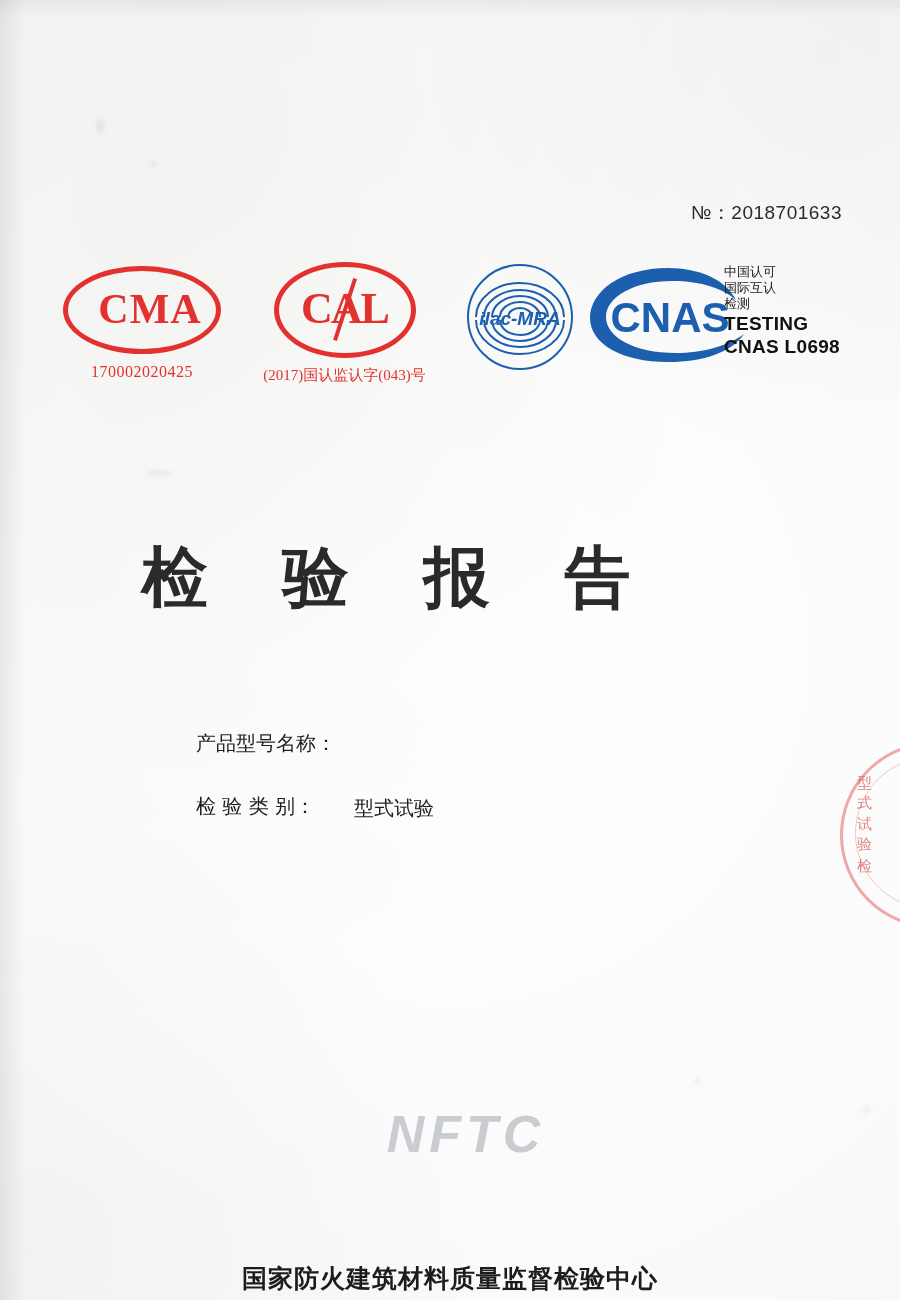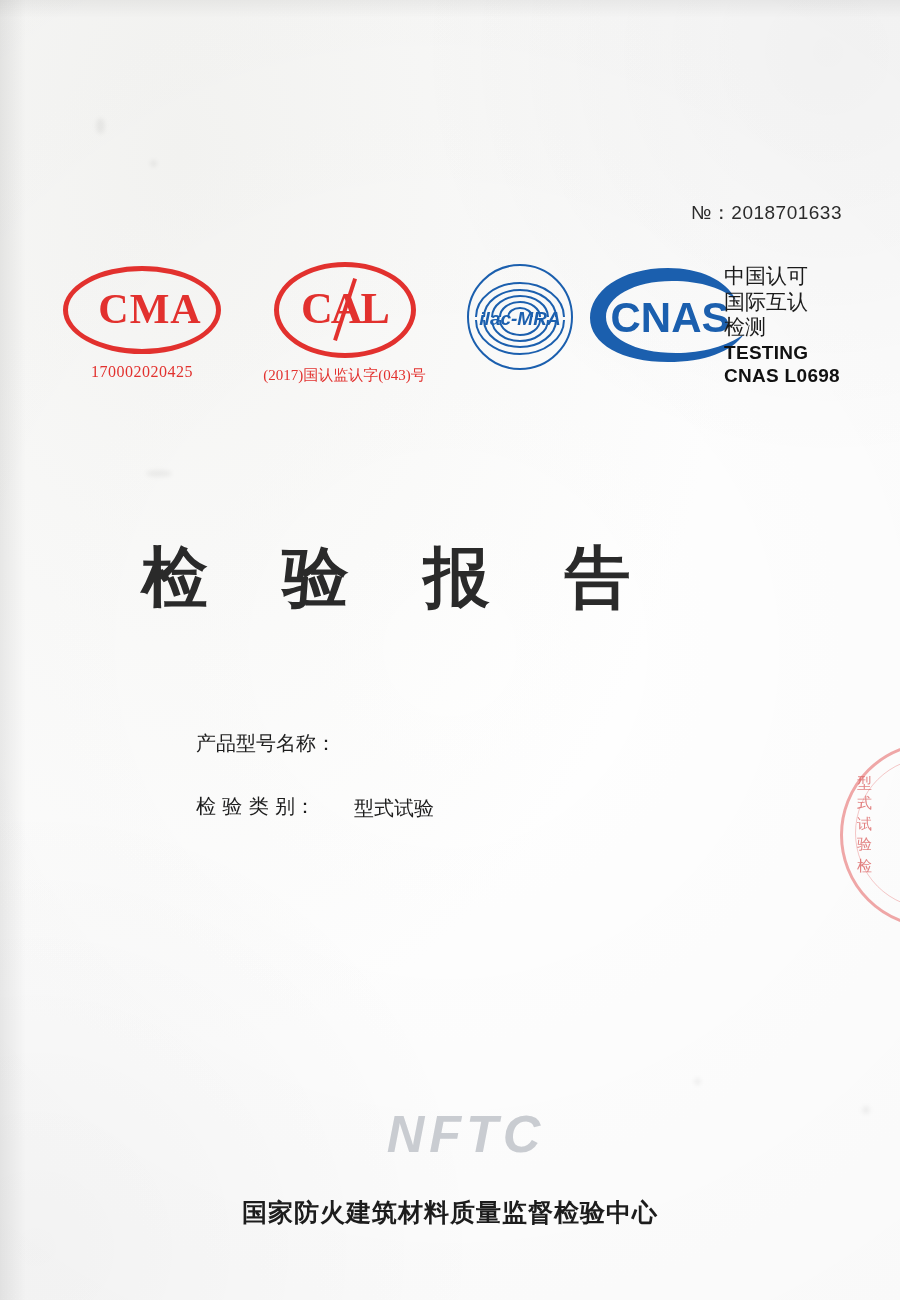--- a/index.html
+++ b/index.html
@@ -169,21 +169,21 @@
   .cnas svg { display: block; }
 
   
   .cnas-text {
     position: absolute;
     left: 672px;
     top: 6px;
     line-height: 1.22;
   }
   .cnas-text .cn {
-    font-size: 21px;
+    font-size: 13px;
     color: #1b1b1b;
     font-family: "DejaVu Sans", sans-serif;
   }
   .cnas-text .en {
     font-size: 19px;
     font-weight: 700;
     color: #111111;
     letter-spacing: 0.3px;
     font-family: "Liberation Sans", sans-serif;
   }
@@ -245,21 +245,21 @@
     font-style: italic;
     letter-spacing: 5px;
     color: #c9ccd1;
     font-family: "Liberation Sans", sans-serif;
     padding-left: 16px;
   }
 
   
   .footer-org {
     position: absolute;
-    top: 1196px;
+    top: 1262px;
     left: 0;
     width: 900px;
     text-align: center;
     font-size: 25px;
     font-weight: 700;
     color: #1c1c1c;
     letter-spacing: 1px;
     font-family: "DejaVu Sans", sans-serif;
   }
 

